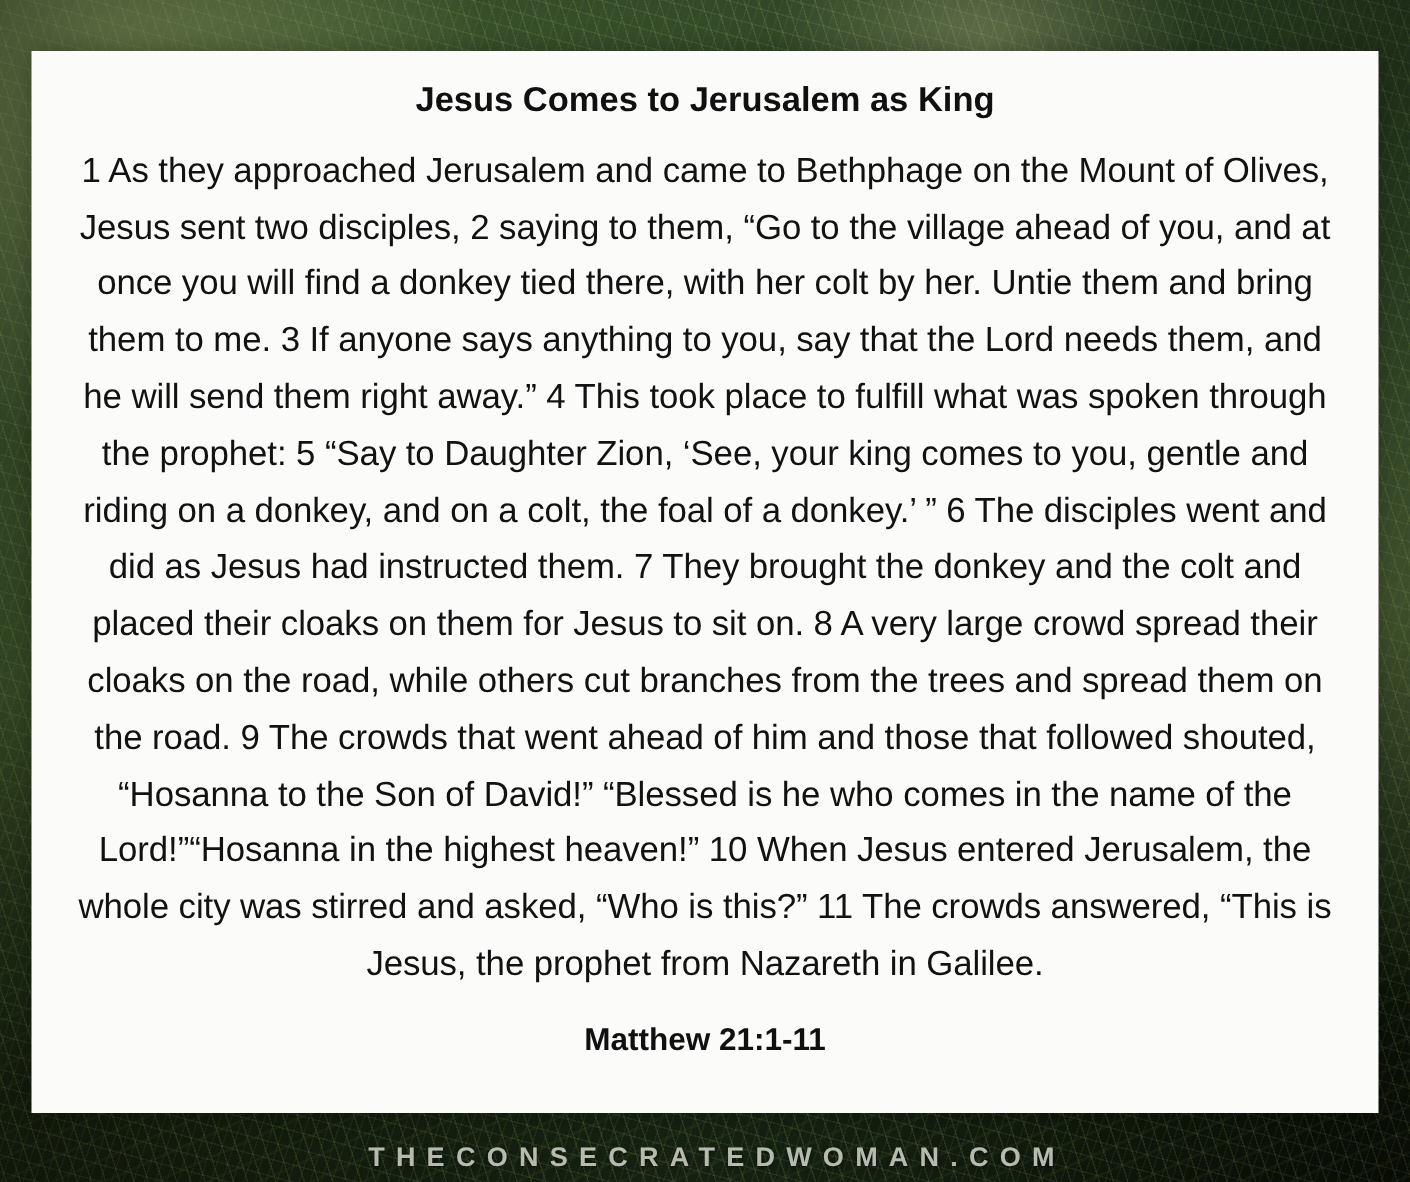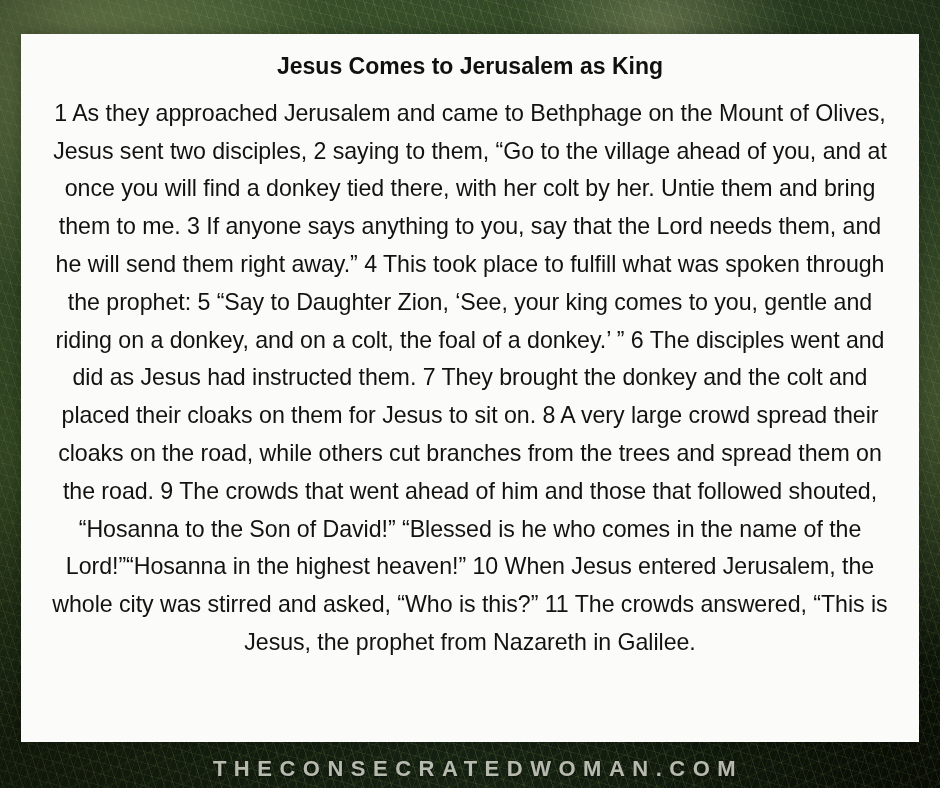--- a/index.html
+++ b/index.html
@@ -113,21 +113,21 @@
     margin-top: 10px;
   }
 
   
   .footer {
     position: absolute;
     left: 0;
     right: 0;
     bottom: 6px;
     text-align: center;
-    font-size: 22px;
+    font-size: 18px;
     font-weight: bold;
     letter-spacing: 7.5px;
     color: rgba(225,228,215,0.80);
     text-shadow: 0 1px 3px rgba(0,0,0,0.55);
     white-space: nowrap;
     margin-left: 16px;
   }
 </style>
 </head>
 <body>
@@ -136,17 +136,18 @@
 
   <div class="bg-base"></div>
   <div class="bg-streaks"></div>
   <div class="bg-streaks2"></div>
   <div class="bg-glow"></div>
   <div class="bg-vignette"></div>
 
   <div class="card">
     <div class="scripture-title">Jesus Comes to Jerusalem as King</div>
     <div class="scripture-body">1 As they approached Jerusalem and came to Bethphage on the Mount of Olives, Jesus sent two disciples, 2 saying to them, “Go to the village ahead of you, and at once you will find a donkey tied there, with her colt by her. Untie them and bring them to me. 3 If anyone says anything to you, say that the Lord needs them, and he will send them right away.” 4 This took place to fulfill what was spoken through the prophet: 5 “Say to Daughter Zion, ‘See, your king comes to you, gentle and riding on a donkey, and on a colt, the foal of a donkey.’ ” 6 The disciples went and did as Jesus had instructed them. 7 They brought the donkey and the colt and placed their cloaks on them for Jesus to sit on. 8 A very large crowd spread their cloaks on the road, while others cut branches from the trees and spread them on the road. 9 The crowds that went ahead of him and those that followed shouted, “Hosanna to the Son of David!” “Blessed is he who comes in the name of the Lord!”“Hosanna in the highest heaven!” 10 When Jesus entered Jerusalem, the whole city was stirred and asked, “Who is this?” 11 The crowds answered, “This is Jesus, the prophet from Nazareth in Galilee.</div>
+    <div class="scripture-ref">Matthew 21:1-11</div>
   </div>
 
   <div class="footer">THECONSECRATEDWOMAN.COM</div>
 
 </div>
 
 </body></html>

